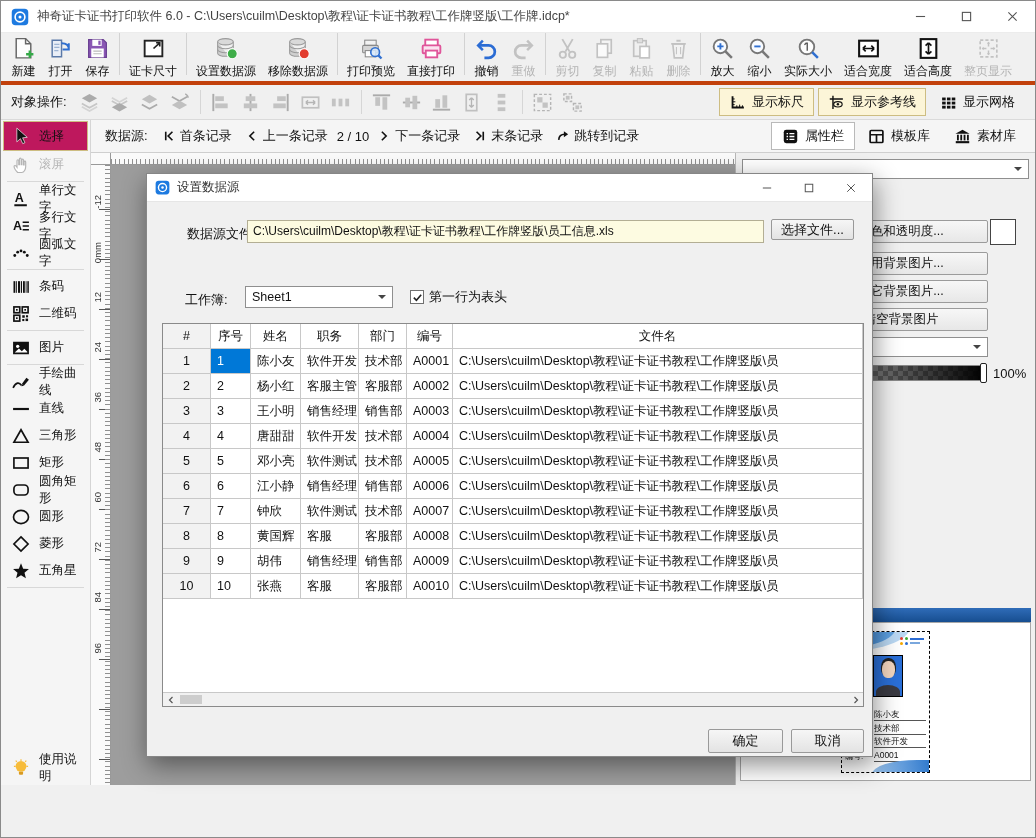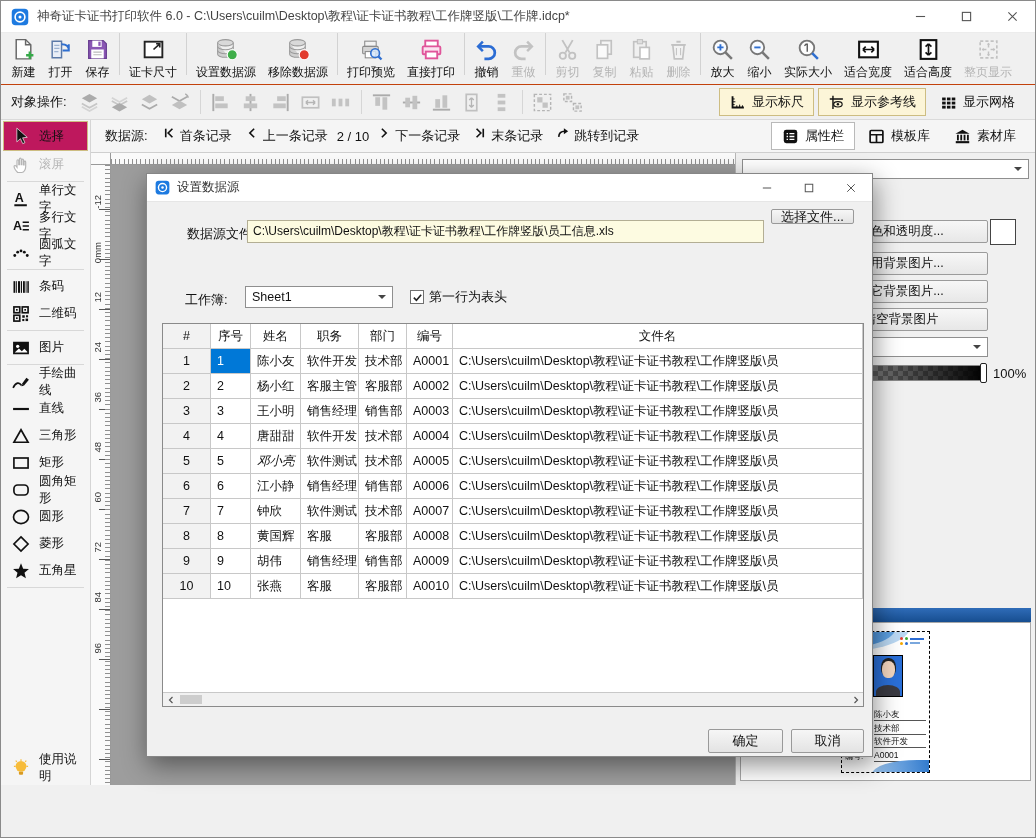--- a/index.html
+++ b/index.html
@@ -10,21 +10,21 @@
 .titlebar{height:32px;background:#fff;display:flex;align-items:center;padding-left:10px;gap:8px;border-bottom:1px solid #ececec}
 .app-ic svg{width:18px;height:18px}
 .title-text{font-size:12.5px;color:#444;flex:1;white-space:nowrap;overflow:hidden}
 .win-controls{display:flex;height:100%}
 .win-btn{width:46px;display:flex;align-items:center;justify-content:center}
 .win-btn svg{width:11px;height:11px}
 
 .menubar{height:26px;background:#f0f0f0;display:flex;align-items:center;padding-left:4px;border-bottom:1px solid #e2e2e2}
 .menu-item{padding:0 11px;font-size:13px;line-height:26px}
 
-.toolbar1{height:52px;background:#f0f0f0;display:flex;padding:0 4px;border-bottom:1px solid #c2410c}
+.toolbar1{height:52px;background:#f0f0f0;display:flex;padding:0 4px;border-bottom:4px solid #c2410c}
 .tb-btn{display:flex;flex-direction:column;align-items:center;justify-content:center;padding:1px 6px;gap:1px}
 .tb-icon{height:27px;display:flex;align-items:center}
 .tb-icon svg{width:25px;height:25px}
 .tb-label{font-size:12px;white-space:nowrap}
 .tb-btn.disabled .tb-label{color:#b4b4b4}
 .tb-sep{width:1px;height:42px;background:#d2d2d2;margin:0 3px}
 
 .toolbar2{height:35px;background:#f0f0f0;display:flex;align-items:center;padding:0 10px;border-bottom:1px solid #dadada}
 .t2-label{font-size:13px;margin-right:8px}
 .t2-icon{width:30px;height:27px;display:flex;align-items:center;justify-content:center}
@@ -41,21 +41,21 @@
 .tool-item.active{background:#be185d;border-color:#cdbd82;height:30px}
 .tool-item.disabled{color:#b4b4b4}
 .tool-icon{width:24px;height:22px;display:flex;align-items:center;justify-content:center;flex-shrink:0}
 .tool-icon svg{width:20px;height:20px}
 .tool-sep{height:1px;background:#d8d8d8;margin:3px 6px;flex-shrink:0}
 .tool-help{margin-top:auto}
 
 .right-col{flex:1;display:flex;flex-direction:column;min-width:0}
 .toolbar3{height:33px;background:#f5f5f5;border-bottom:1px solid #cfcfcf;display:flex;align-items:center;padding:0 8px;font-size:13px}
 .rec-label{margin:0 8px 0 6px}
-.rec-btn{display:flex;gap:5px;padding:4px 7px}
+.rec-btn{display:flex;align-items:center;gap:5px;padding:4px 7px}
 .rec-btn svg{width:12px;height:12px}
 .rec-counter{margin:0 2px}
 .t3-spacer{flex:1}
 .tab-btn{display:flex;align-items:center;gap:6px;padding:4px 10px;border:1px solid transparent;margin-left:2px}
 .tab-btn.active{background:#fff;border-color:#b9b9b9}
 .tab-btn svg{width:17px;height:17px}
 
 .workspace{position:relative;flex:1;background:#9d9d9d;overflow:hidden}
 .corner{position:absolute;left:0;top:0;width:20px;height:12px;background:#fafafa;border-right:1px solid #999;border-bottom:1px solid #999;z-index:2}
 .h-ruler{position:absolute;left:20px;top:0;right:300px;height:12px;background:#fafafa;border-bottom:1px solid #999}
@@ -102,21 +102,21 @@
 .dialog{position:absolute;left:145px;top:172px;width:727px;height:584px;background:#f0f0f0;border:1px solid #868686;box-shadow:2px 8px 24px rgba(0,0,0,.45);z-index:50}
 .dlg-title{height:28px;background:#fff;display:flex;align-items:center;gap:7px;padding-left:8px;border-bottom:1px solid #e6e6e6}
 .dlg-ic svg{width:15px;height:15px}
 .dlg-title-text{font-size:12.5px;color:#333;flex:1}
 .dlg-controls{display:flex;height:100%}
 .dlg-wbtn{width:42px;display:flex;align-items:center;justify-content:center}
 .dlg-wbtn svg{width:10px;height:10px}
 .dlg-label{position:absolute;font-size:13px}
 .dlg-input{position:absolute;left:100px;top:46px;width:517px;height:23px;background:#fdfbe1;border:1px solid #b3ae94;font-size:12px;line-height:21px;padding:0 5px;white-space:nowrap;overflow:hidden}
 .btn{background:linear-gradient(#f6f6f6,#e3e3e3);border:1px solid #999;border-radius:2px;font-size:13px;display:flex;align-items:center;justify-content:center}
-.dlg-choose{position:absolute;left:624px;top:35px;width:83px;height:15px}
+.dlg-choose{position:absolute;left:624px;top:45px;width:83px;height:21px}
 .dlg-hint{position:absolute;left:68px;top:73px;font-size:13.5px;font-weight:bold;white-space:nowrap}
 .dlg-combo{position:absolute;left:98px;top:112px;width:148px;height:22px;background:#fff;border:1px solid #8f8f8f;font-size:12.5px;display:flex;align-items:center;justify-content:space-between;padding:0 6px}
 .dlg-check{position:absolute;left:263px;top:114px;display:flex;align-items:center;gap:5px;font-size:13px}
 .checkbox{width:14px;height:14px;background:#fff;border:1px solid #707070;display:flex;align-items:center;justify-content:center}
 .checkbox svg{width:11px;height:11px}
 .dlg-table{position:absolute;left:15px;top:149px;width:702px;height:384px;background:#fff;border:1px solid #8a8a8a}
 .t-row{display:flex;height:25px;border-bottom:1px solid #c8c8c8}
 .t-cell{border-right:1px solid #c8c8c8;font-size:12.5px;display:flex;align-items:center;padding:0 6px;white-space:nowrap;overflow:hidden;flex-shrink:0}
 .t-head .t-cell{justify-content:center;padding:0 2px}
 .t-cell.c0{justify-content:center;background:#f2f2f2}
@@ -979,21 +979,21 @@
           <div class="t-cell c1" style="width: 40px;">4</div>
           <div class="t-cell c2" style="width: 50px;">唐甜甜</div>
           <div class="t-cell c3" style="width: 58px;">软件开发</div>
           <div class="t-cell c4" style="width: 48px;">技术部</div>
           <div class="t-cell c5" style="width: 46px;">A0004</div>
           <div class="t-cell c6">C:\Users\cuilm\Desktop\教程\证卡证书教程\工作牌竖版\员</div>
         </div>
         <div class="t-row">
           <div class="t-cell c0" style="width: 48px;">5</div>
           <div class="t-cell c1" style="width: 40px;">5</div>
-          <div class="t-cell c2" style="width: 50px; font-style: italic;">邓小亮</div>
+          <div class="t-cell c2" style="width: 50px;">邓小亮</div>
           <div class="t-cell c3" style="width: 58px;">软件测试</div>
           <div class="t-cell c4" style="width: 48px;">技术部</div>
           <div class="t-cell c5" style="width: 46px;">A0005</div>
           <div class="t-cell c6">C:\Users\cuilm\Desktop\教程\证卡证书教程\工作牌竖版\员</div>
         </div>
         <div class="t-row">
           <div class="t-cell c0" style="width: 48px;">6</div>
           <div class="t-cell c1" style="width: 40px;">6</div>
           <div class="t-cell c2" style="width: 50px;">江小静</div>
           <div class="t-cell c3" style="width: 58px;">销售经理</div>

